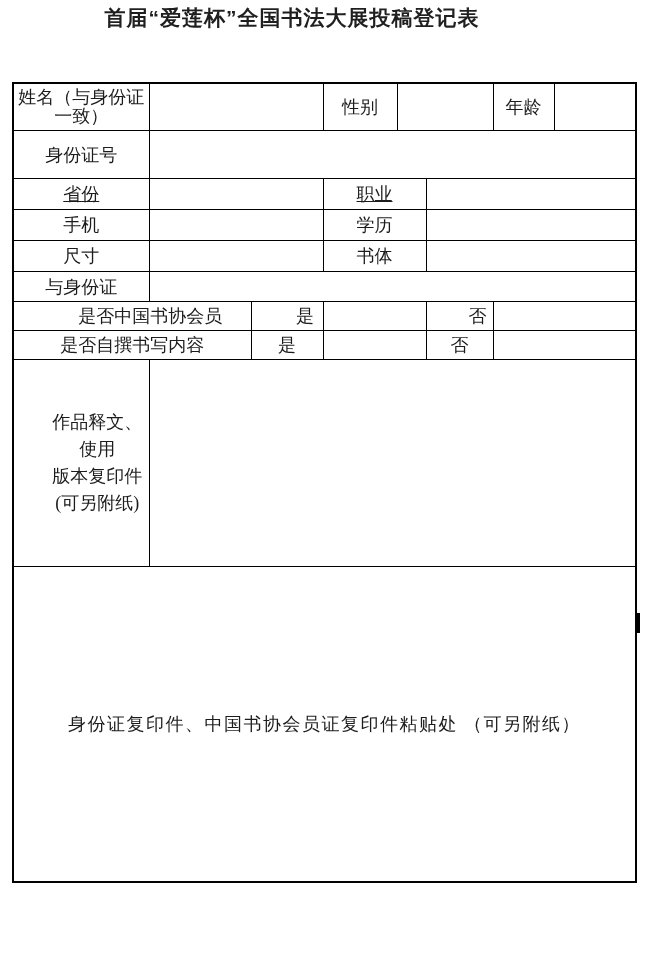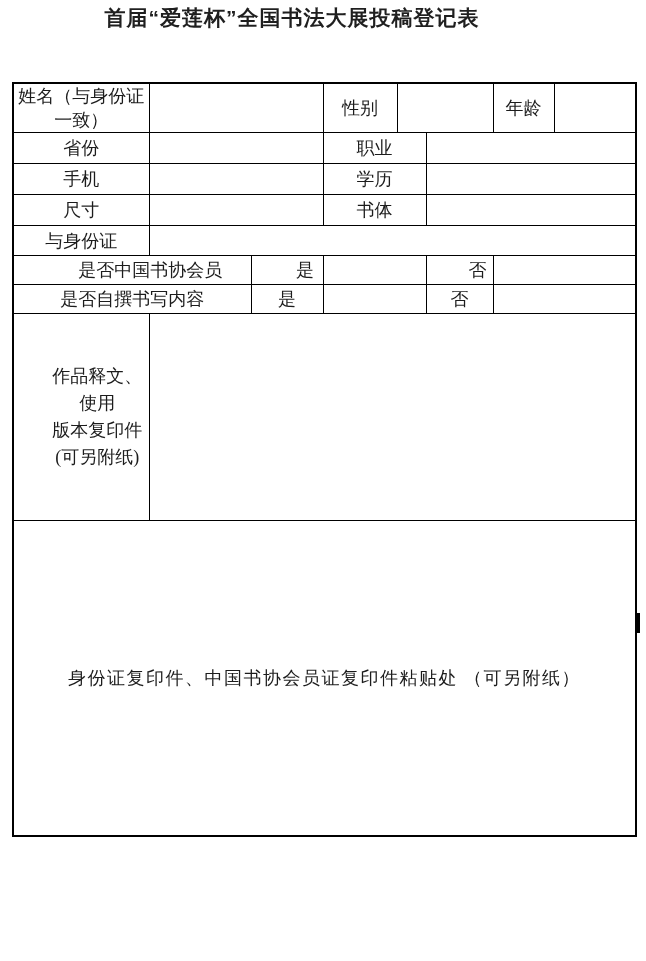--- a/index.html
+++ b/index.html
@@ -43,34 +43,34 @@
     text-align: center;
     vertical-align: middle;
     font-size: 18px;
     line-height: 22px;
     color: #1c1c1c;
     overflow: hidden;
   }
   tr.r1  td { height: 46px; }
   tr.r2  td { height: 47px; }
   tr.r3  td { height: 41px; }
-  tr.r4  td { height: 30px; }
+  tr.r4  td { height: 30px; text-decoration: underline; }
   tr.r5  td { height: 30px; }
   tr.r6  td { height: 30px; }
   tr.r7  td { height: 29px; }
   tr.r8  td { height: 28px; padding-left: 36px; }
   tr.r9  td { height: 28px; }
   tr.r10 td { height: 206px; }
   tr.r11 td { height: 314px; margin-left: 32px; }
   .thick-bottom td { border-bottom-width: 2px; }
   .multiline {
     white-space: pre-line;
     display: inline-block;
   }
-  .name-label { line-height: 24px; }
+  .name-label { line-height: 19px; }
   .work-text-label { line-height: 27px; margin-left: 32px; }
   td.paste-cell {
     text-align: left;
     vertical-align: top;
     padding: 134px 10px 0 8px;
     letter-spacing: 1.5px;
     line-height: 21px;
   }
   .edge-mark {
     position: absolute;
@@ -103,20 +103,24 @@
       <tr class="r1">
     <td><span class="multiline name-label">姓名（与身份证
 一致）</span></td>
     <td colspan="2"><span></span></td>
     <td><span>性别</span></td>
     <td colspan="3"><span></span></td>
     <td><span>年龄</span></td>
     <td><span></span></td>
   </tr>
 
+  <tr class="r2">
+    <td><span>身份证号</span></td>
+    <td colspan="8"><span></span></td>
+  </tr>
 
 
   <tr class="r4">
     <td><span>省份</span></td>
     <td colspan="2"><span></span></td>
     <td colspan="2"><span>职业</span></td>
     <td colspan="4"><span></span></td>
   </tr>
 
   <tr class="r5">

